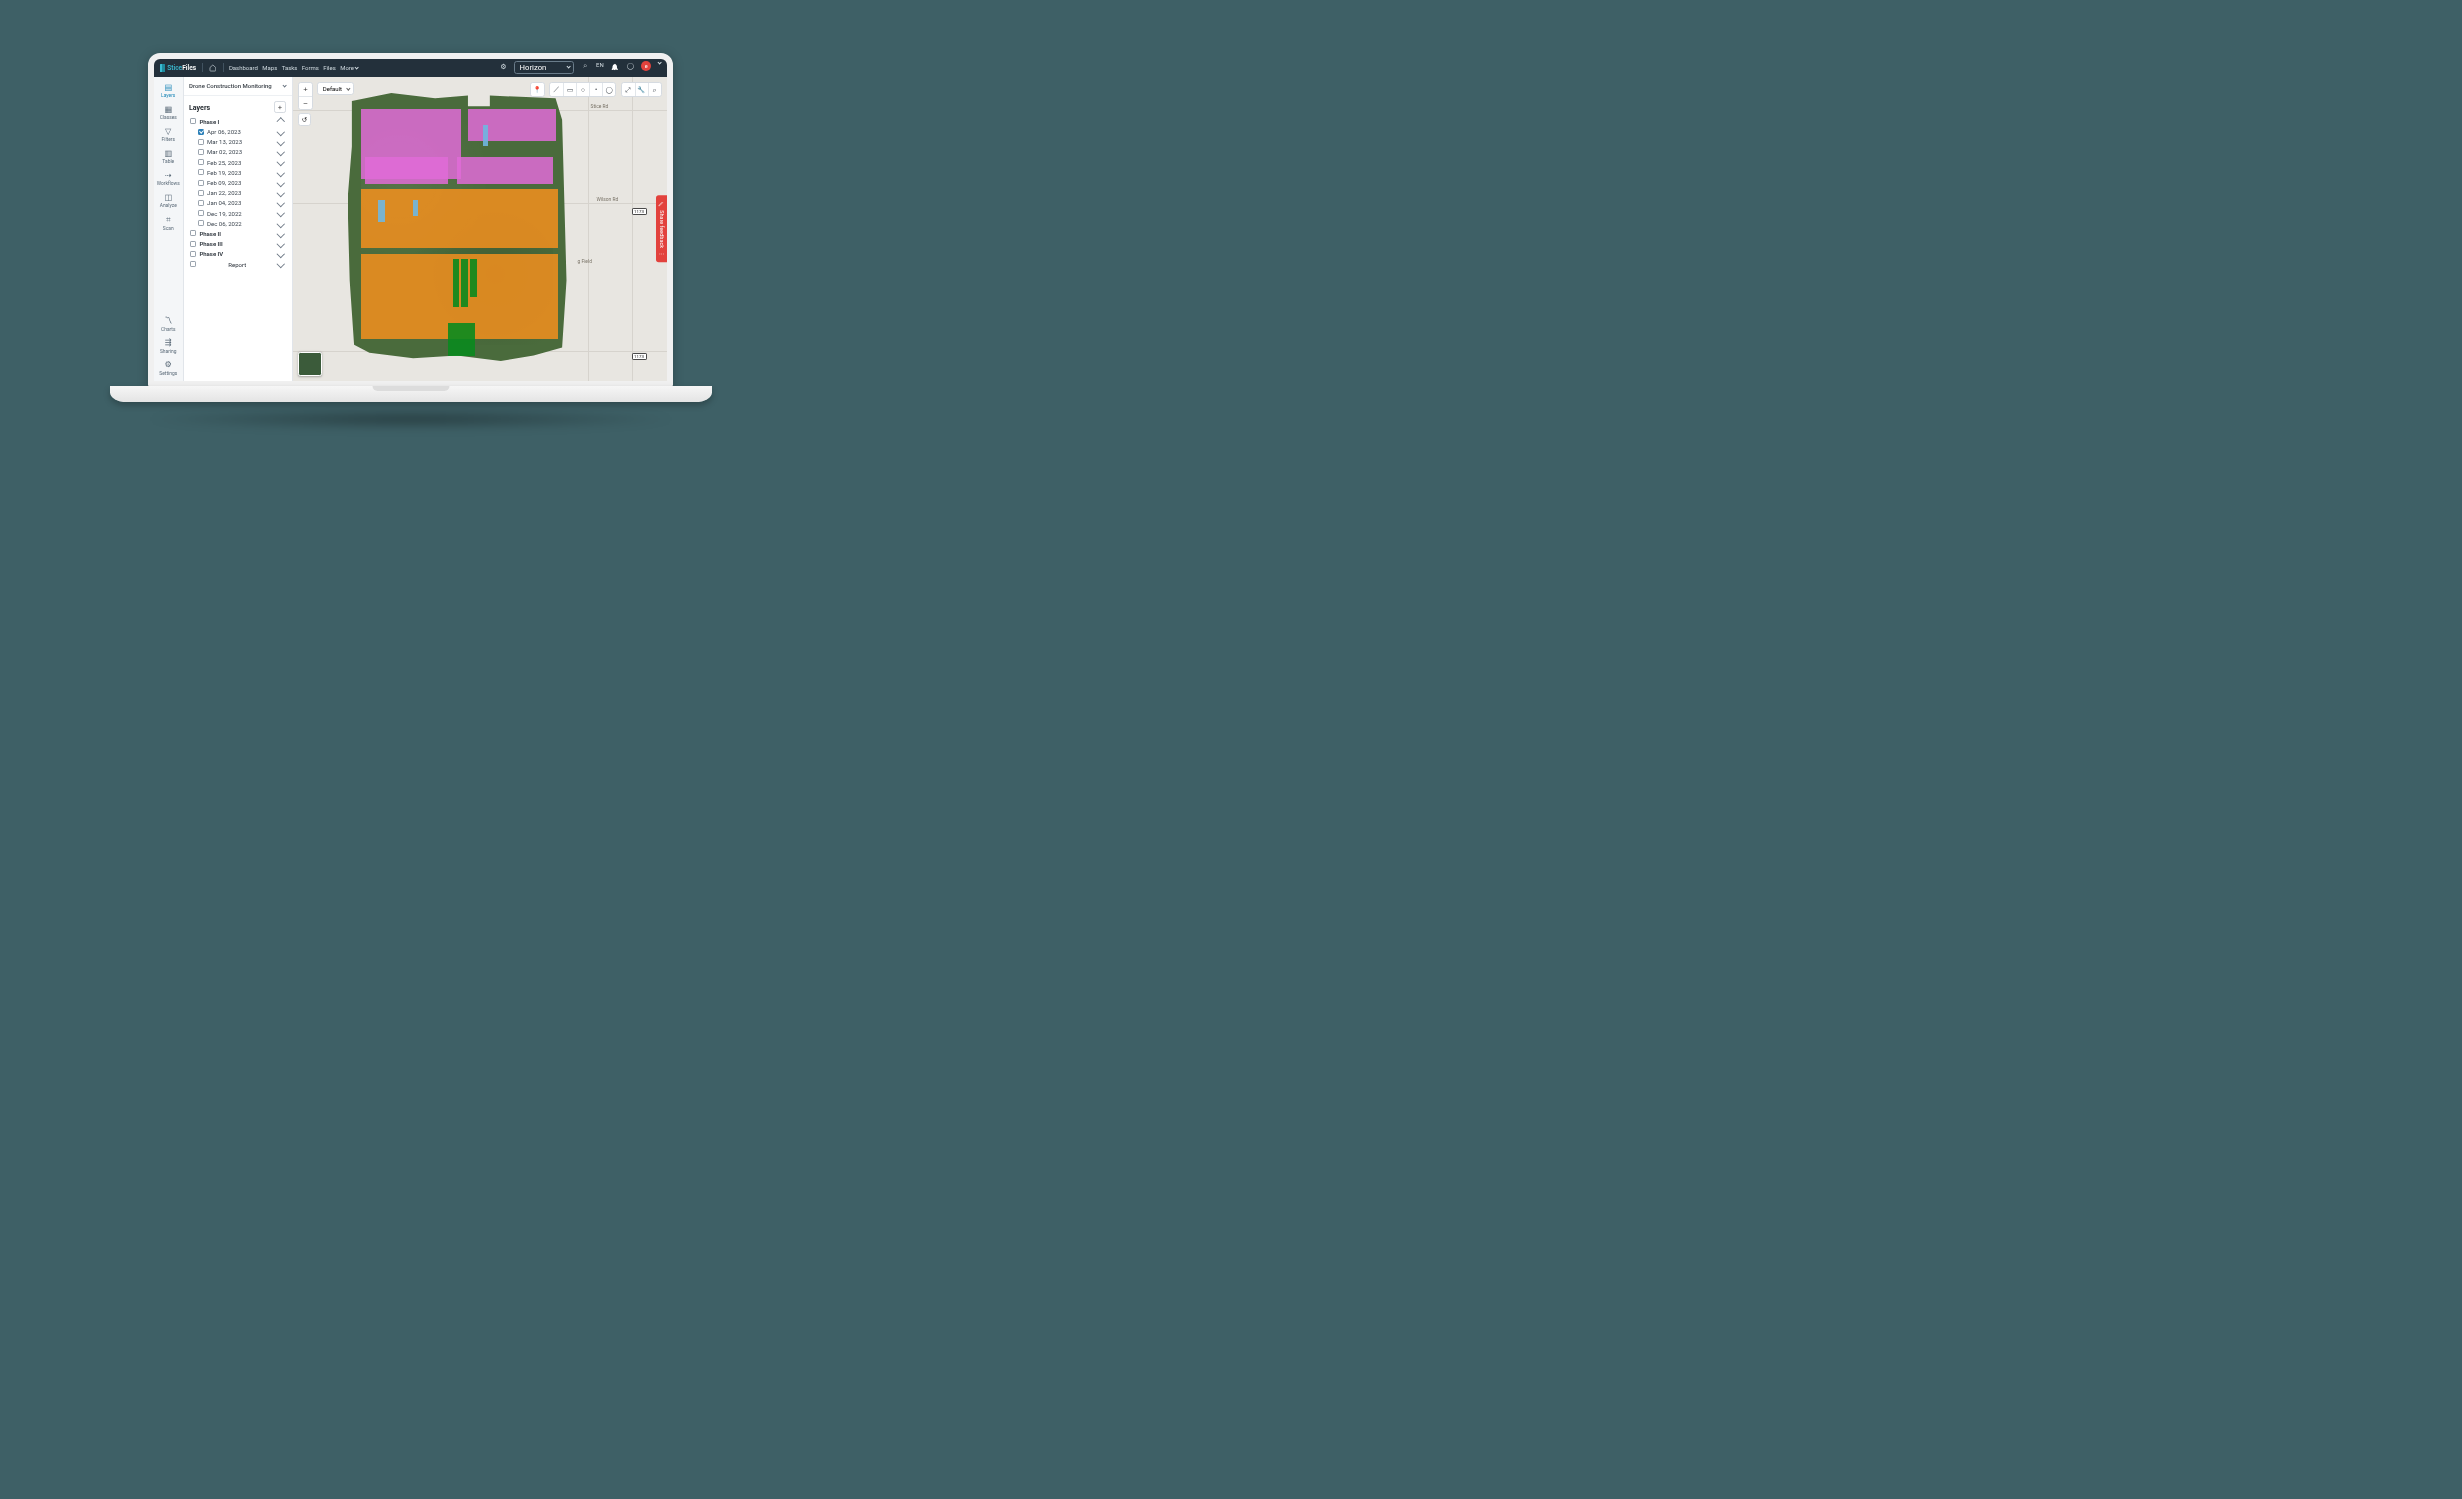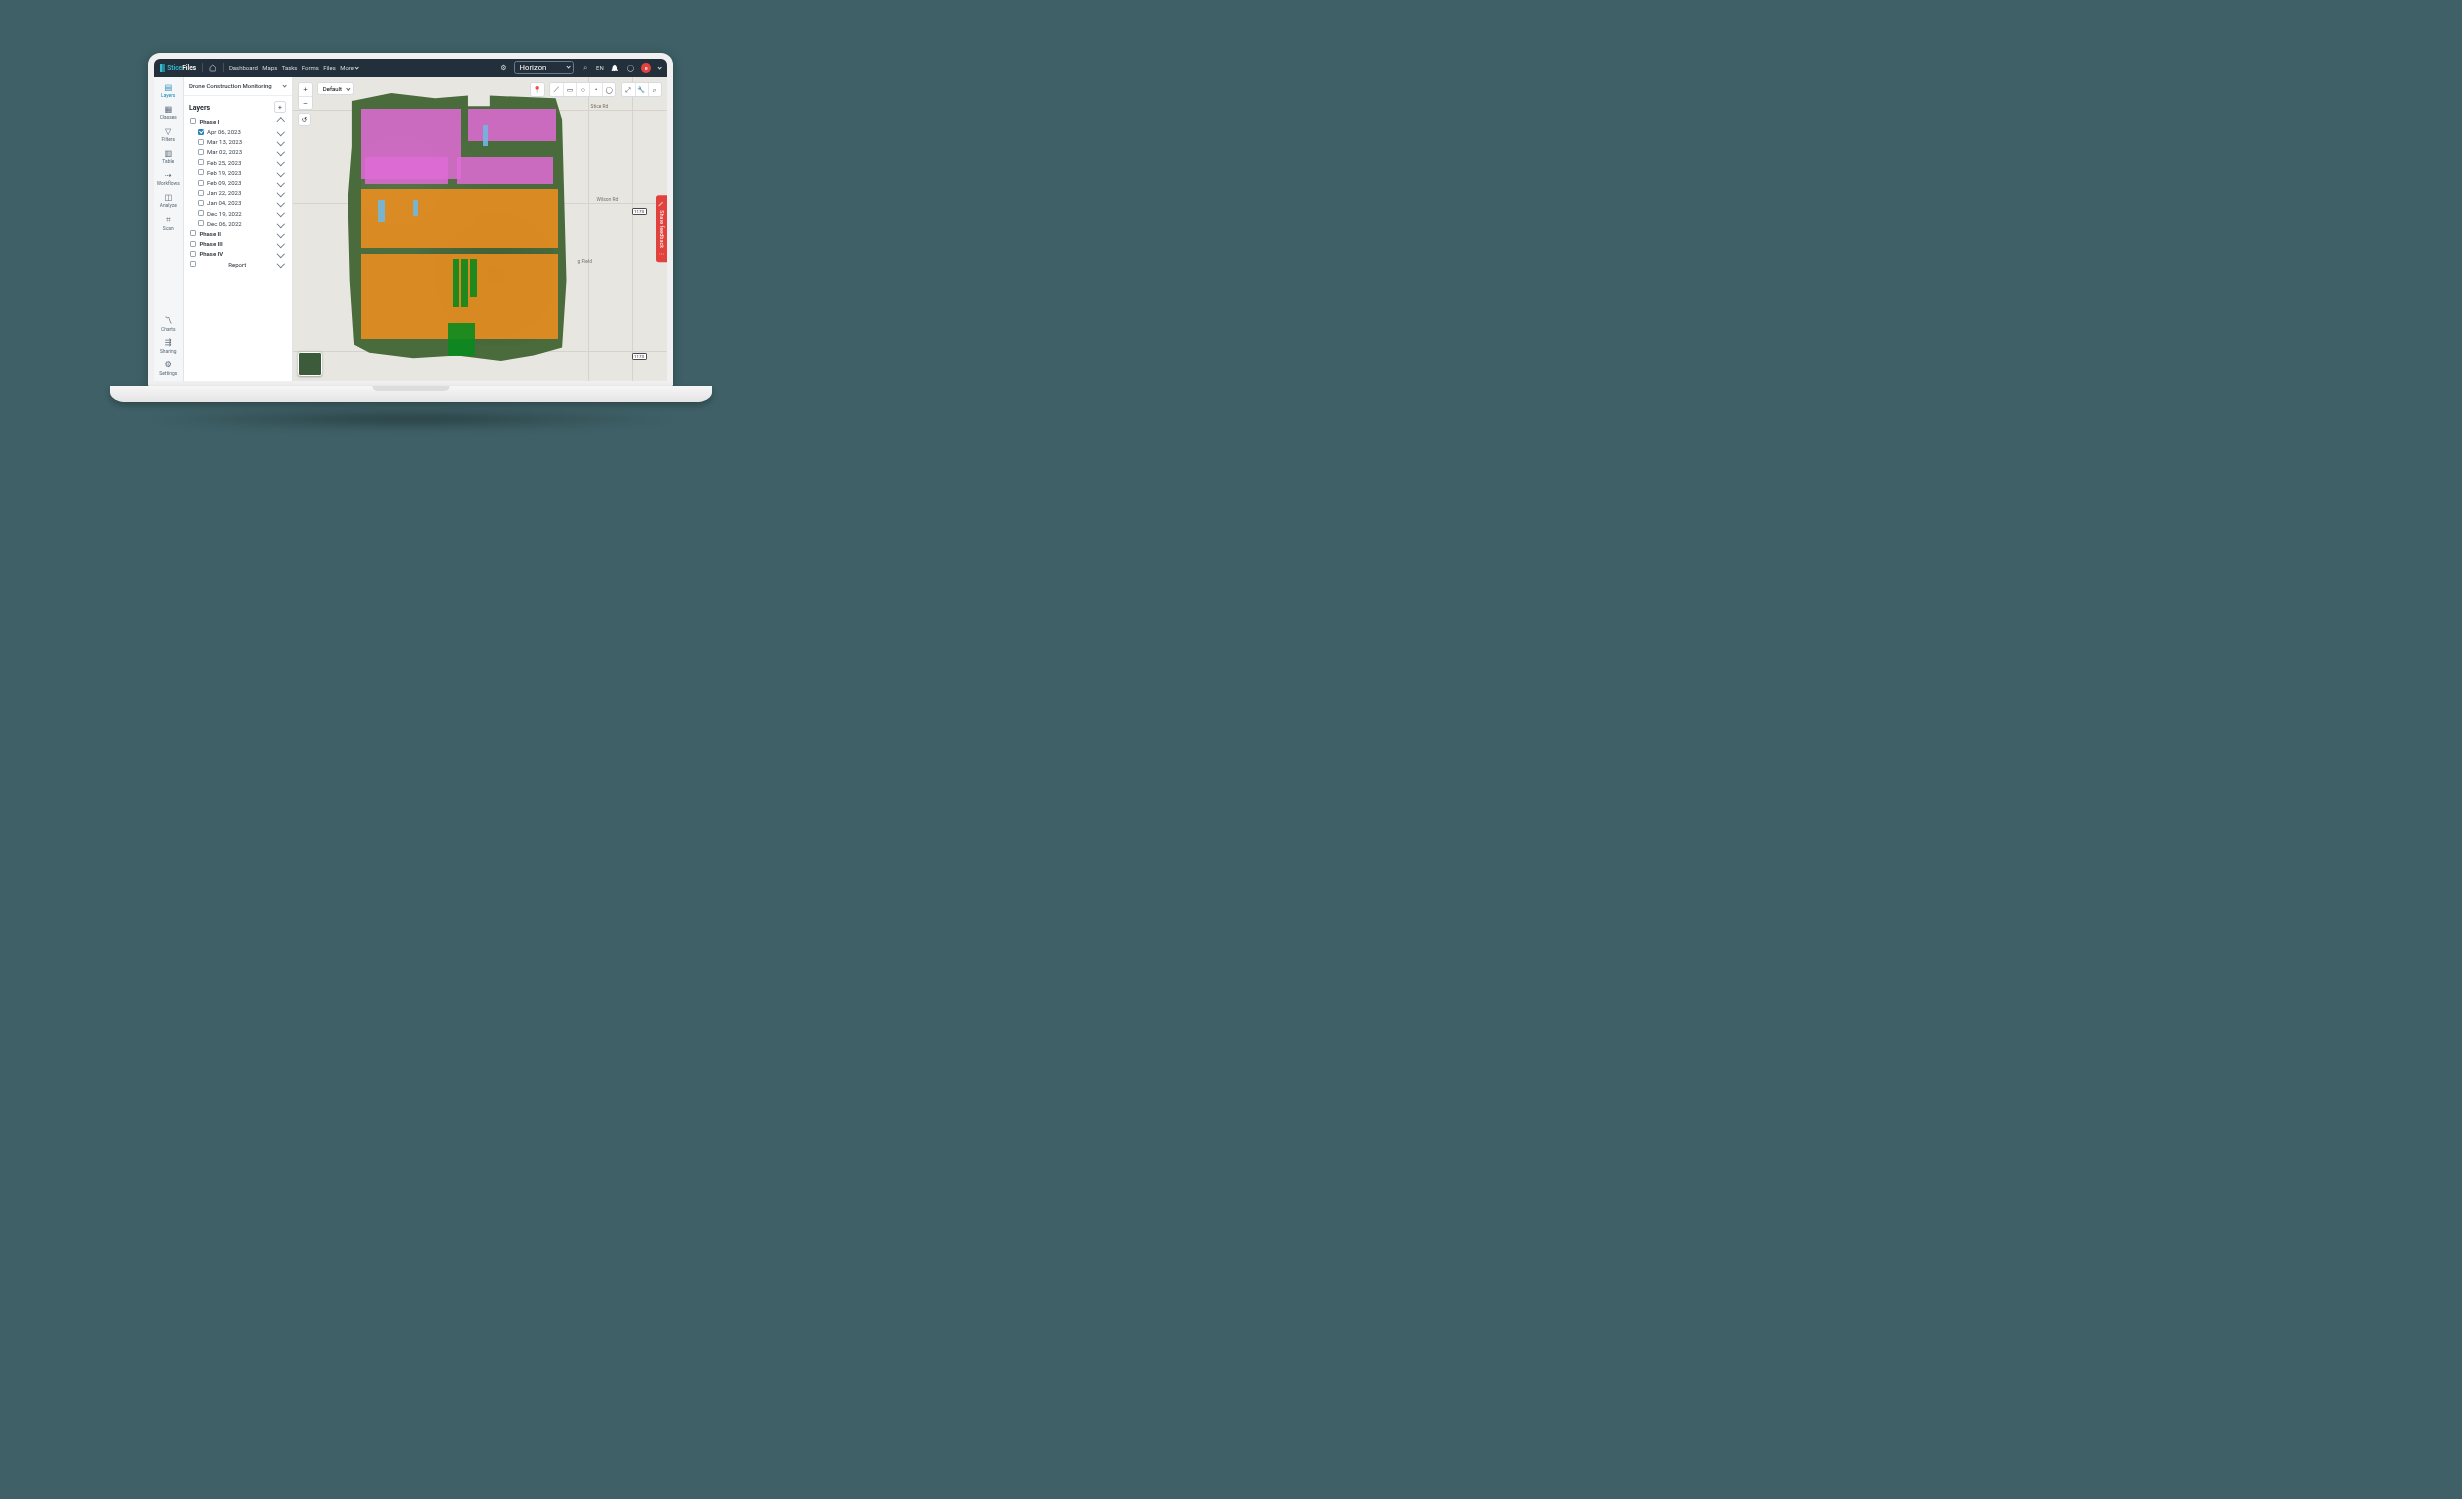--- a/index.html
+++ b/index.html
@@ -67,21 +67,21 @@
     gap: 3.3px;
   }
   .logo { display:flex; align-items:center; gap:2.2px; color:#fff; font-weight:600; }
   .logo-mark { width:5.5px; height:7.7px; background: linear-gradient(90deg,#3bbad1 50%, #1f8a9e 50%); border-radius:0.5px; display:inline-block; }
   .logo-text { font-size:6.6px; }
   .logo-text b{ color:#3bbad1; font-weight:600;}
   .vbar{ width:0.5px; height:8.8px; background:#415260; margin:0 2.2px;}
   .nav-links{ display:flex; gap:4.4px;}
   .nav-links span{ cursor:pointer; white-space:nowrap;}
   .chev-down{ display:inline-block; width:3.3px; height:3.3px; border-right:0.8px solid currentColor; border-bottom:0.8px solid currentColor; transform:rotate(45deg); margin-left:1.1px; vertical-align:1.1px;}
-  .topbar-right{ margin-left:auto; display:flex; align-items:center; gap:6px;}
+  .topbar-right{ margin-left:auto; display:flex; align-items:flex-start; gap:6px;}
   .icon-btn{ width:9.8px; height:9.8px; display:flex; align-items:center; justify-content:center; color:#cfd8de; cursor:pointer;}
   .gear-icon::before{content:"⚙"; font-size:7.1px;}
   .workspace-select{
     border:0.5px solid #6a7c8a; border-radius:2.7px; padding:1.1px 12px 1.1px 4.4px;
     font-size:7.7px; color:#fff; position:relative; min-width:60px;
   }
   .workspace-select .chev-down{position:absolute; right:3.3px; top:3.3px; border-color:#cfd8de;}
   .search-icon::before{content:"⌕"; font-size:7.7px;}
   .bell-icon::before{content:"🔔"; font-size:6px; filter:grayscale(1) brightness(2);}
   .chat-icon::before{content:"◯"; font-size:6.6px;}

